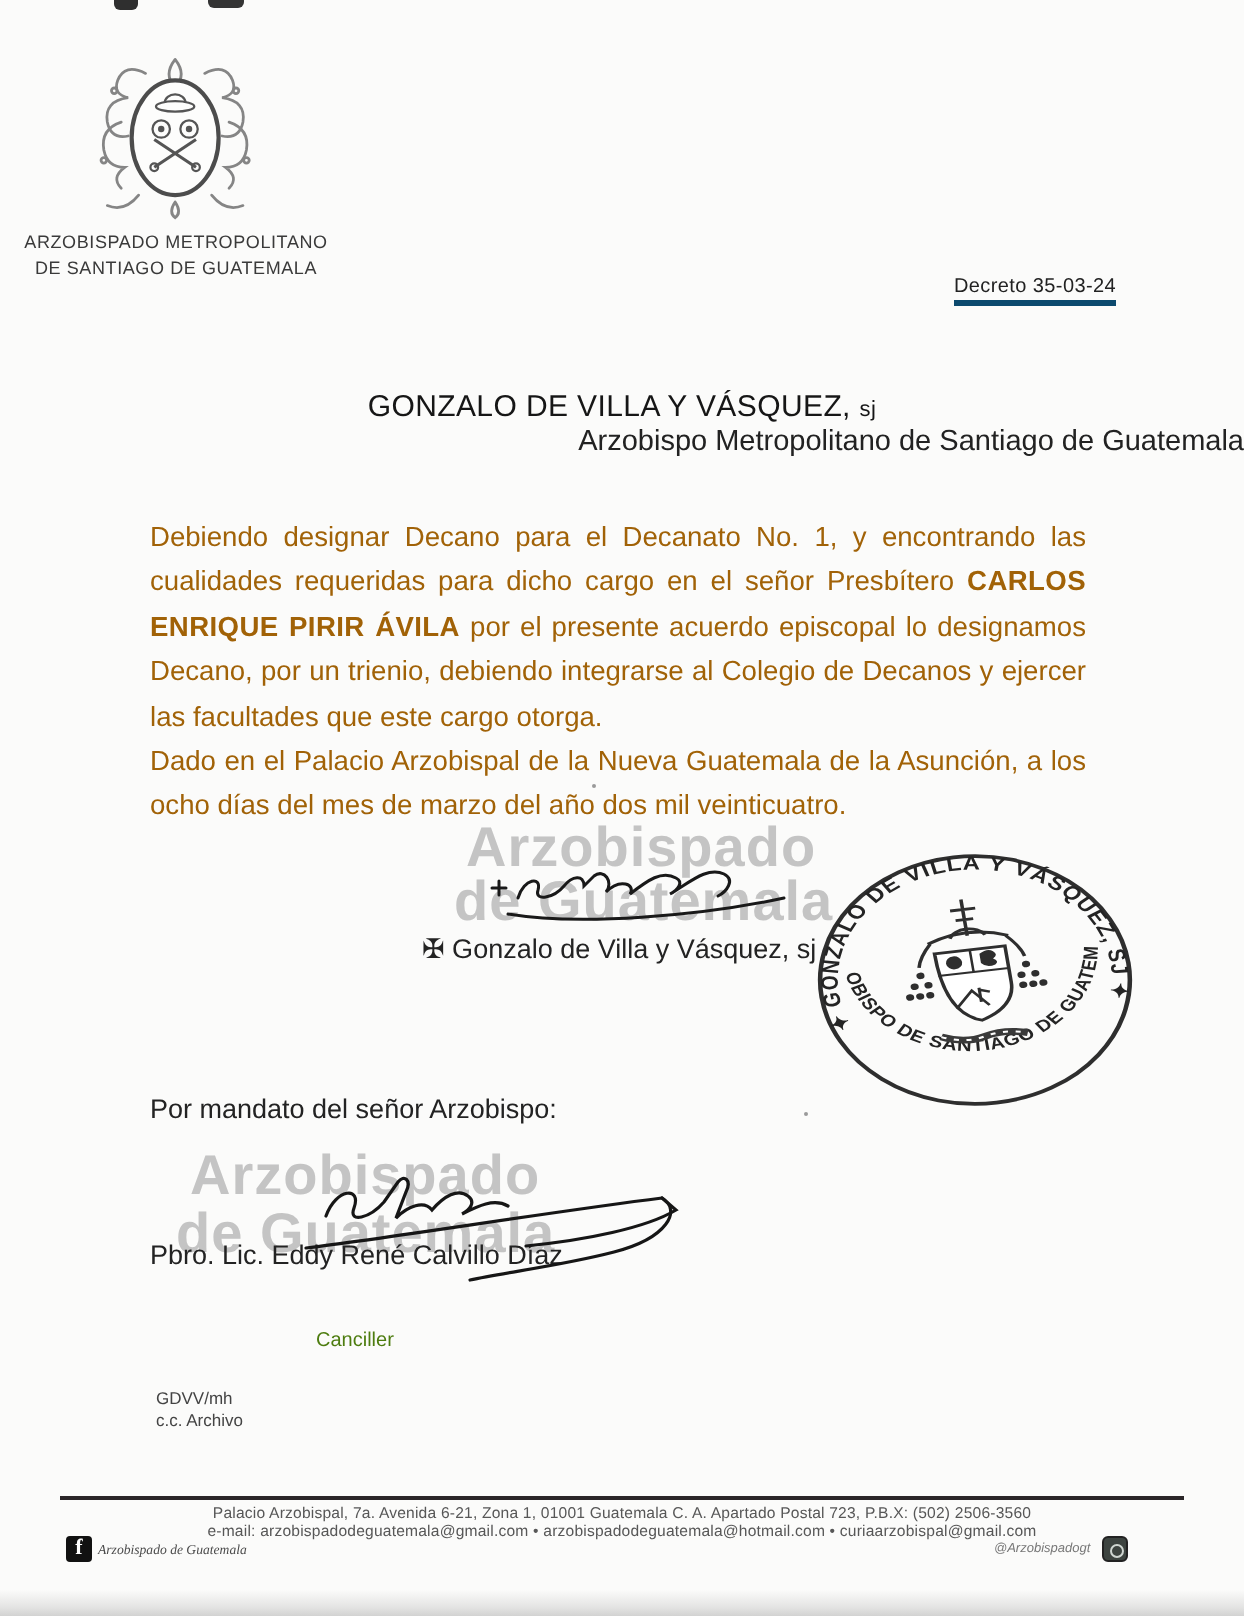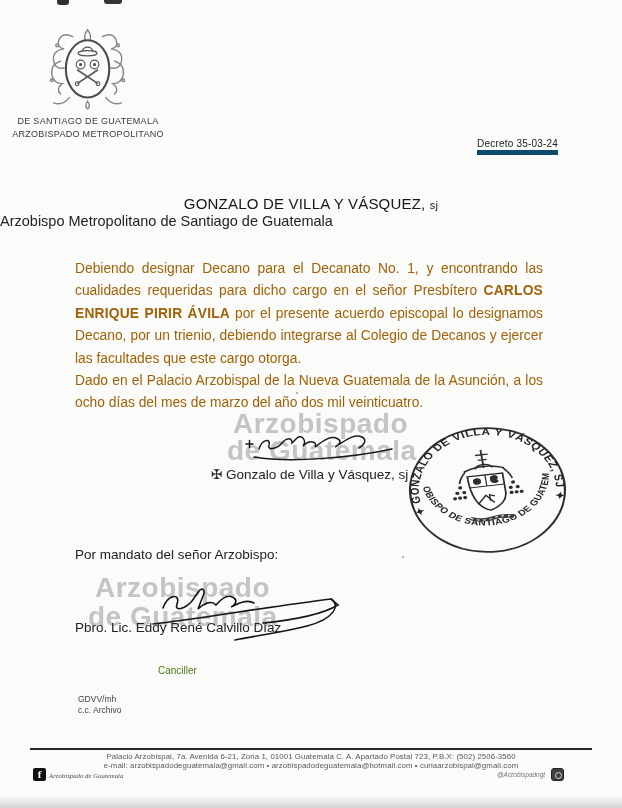--- a/index.html
+++ b/index.html
@@ -7,26 +7,26 @@
     position:relative;width:622px;height:808px;margin:0 auto;
     background:#fbfbfa;overflow:hidden;
     font-family:"Liberation Sans", sans-serif;color:#1f1f1f;
   }
   .abs{position:absolute;}
   
   .emblem{left:38px;top:20px;}
   .org-caption{left:4px;top:115px;width:168px;text-align:center;
     font-size:9px;line-height:13px;letter-spacing:.3px;color:#3a3a3a;}
   .decree{left:477px;top:138px;font-size:10px;letter-spacing:.2px;color:#222;
-    border-bottom:5px solid #0c4a6e;padding-bottom:1px;}
+    border-bottom:3px solid #0c4a6e;padding-bottom:1px;}
   
   .title{left:0;top:195px;width:100%;text-align:center;font-size:15px;
     font-weight:normal;letter-spacing:.2px;color:#161616;}
   .title .suffix{font-size:11px;}
-  .subtitle{left:0;top:213px;width:100%;text-align:left;font-size:14.5px;color:#222;}
+  .subtitle{left:0;top:213px;width:100%;text-align:right;font-size:14.5px;color:#222;}
   
   .body-text{left:75px;top:258px;width:468px;font-size:13.8px;line-height:22.4px;
     text-align:justify;color:#a16207;}
   .body-text p{margin:0;}
   .body-text p + p{}
   .body-text b{letter-spacing:.2px;}
   
   .wm{font-weight:bold;font-size:28px;letter-spacing:.5px;color:#c4c4c4;white-space:nowrap;z-index:1;}
   .wm1a{left:233px;top:408px;}
   .wm1b{left:227px;top:435px;}
@@ -95,22 +95,22 @@
       <circle cx="65" cy="44" r="5"></circle>
       <circle cx="49" cy="44" r="1.2" fill="#555"></circle>
       <circle cx="65" cy="44" r="1.2" fill="#555"></circle>
       <path d="M45 66 L 69 50 M45 50 L 69 66" stroke-width="1.8"></path>
       <circle cx="45" cy="66" r="2.2"></circle>
       <circle cx="69" cy="66" r="2.2"></circle>
     </g>
   </svg>
 
   <div class="abs org-caption">
+    <div>ARZOBISPADO METROPOLITANO</div>
     <div>DE SANTIAGO DE GUATEMALA</div>
-    <div>ARZOBISPADO METROPOLITANO</div>
   </div>
 
   <div class="abs decree">Decreto 35-03-24</div>
 
   <div class="abs title"><span>GONZALO DE VILLA Y VÁSQUEZ, </span><span class="suffix">sj</span></div>
   <div class="abs subtitle">Arzobispo Metropolitano de Santiago de Guatemala</div>
 
   <div class="abs body-text">
     <p><span>Debiendo designar Decano para el Decanato No. 1, y encontrando las cualidades requeridas para dicho cargo en el señor Presbítero </span><b>CARLOS ENRIQUE PIRIR ÁVILA</b><span> por el presente acuerdo episcopal lo designamos Decano, por un trienio, debiendo integrarse al Colegio de Decanos y ejercer las facultades que este cargo otorga.</span></p>
     <p>Dado en el Palacio Arzobispal de la Nueva Guatemala de la Asunción, a los ocho días del mes de marzo del año dos mil veinticuatro.</p>

